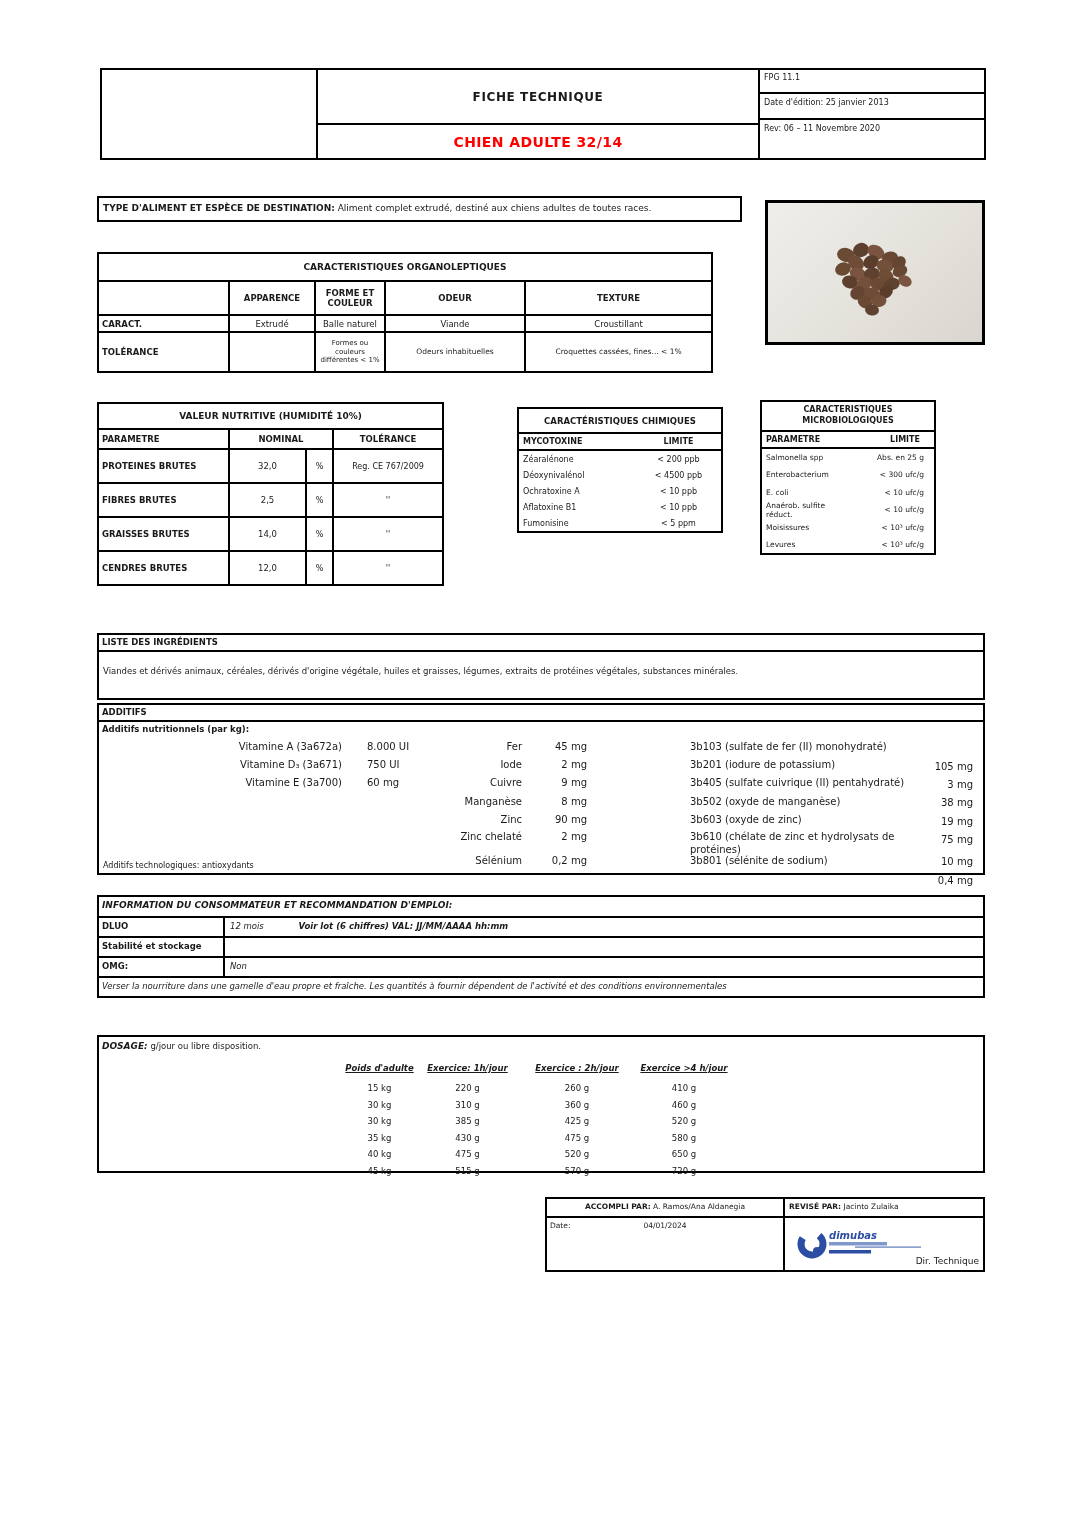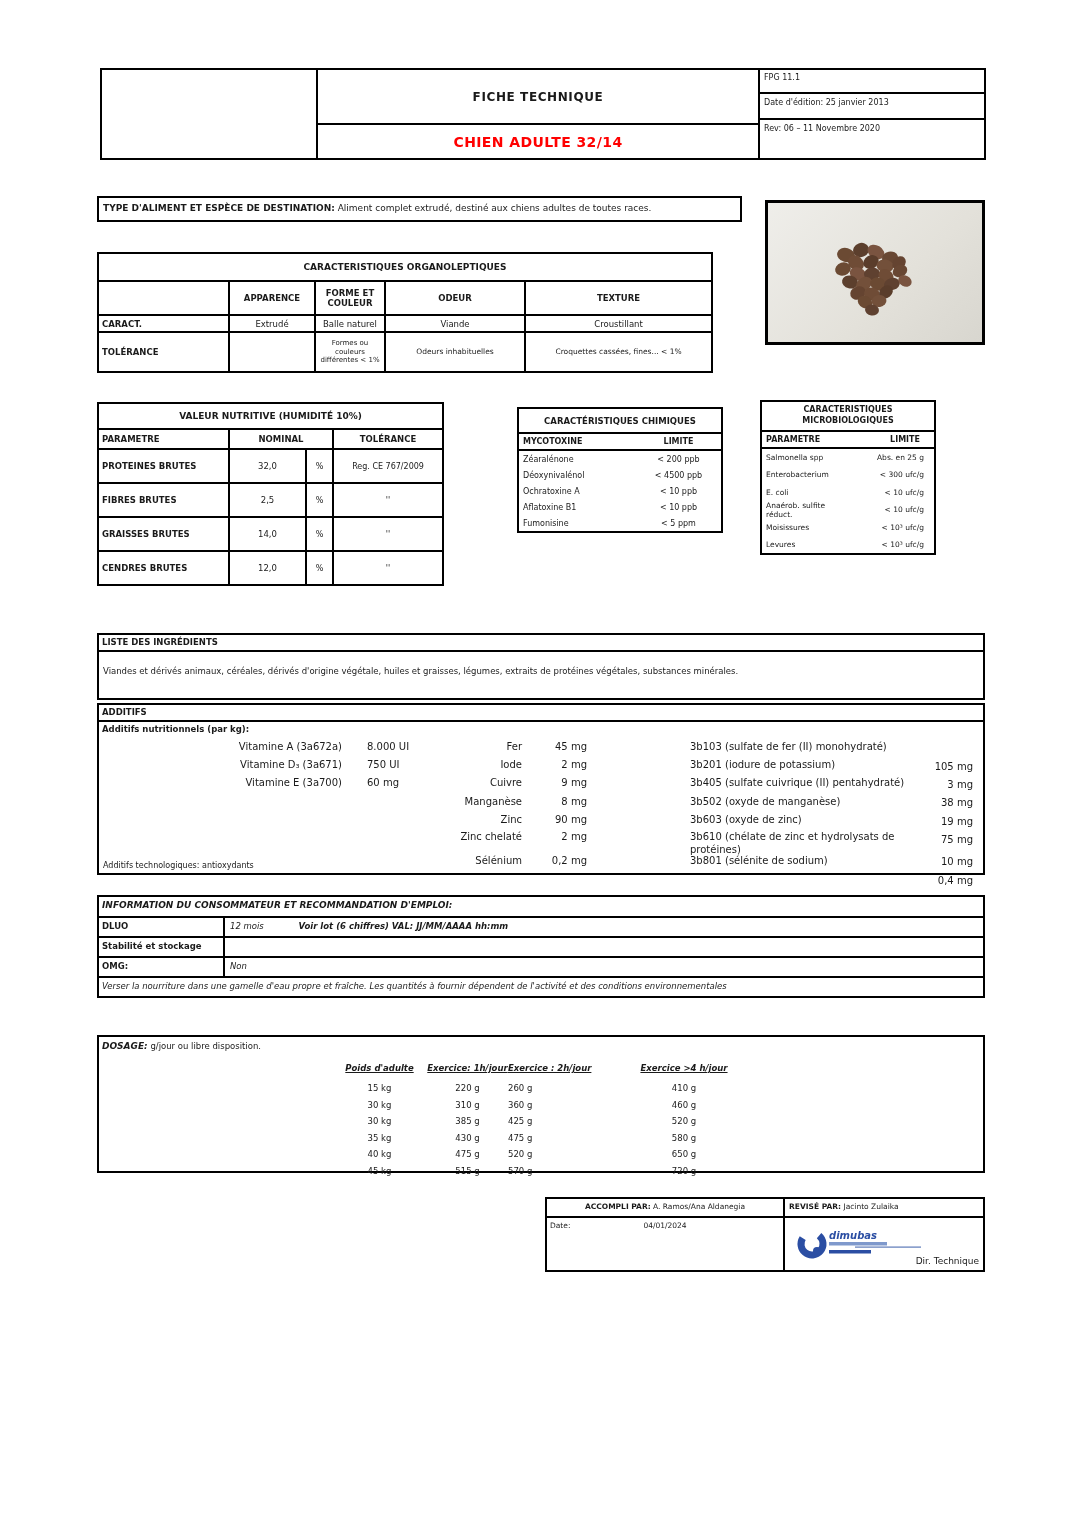--- a/index.html
+++ b/index.html
@@ -94,21 +94,21 @@
   .ci-val .sp { margin-left:32px; font-weight:bold; }
   .ci-note { flex:1; font-style:italic; font-size:8.5px; padding:3px 0 0 3px; }
 
   
   .dos-box { left:97px; top:1008px; width:888px; height:138px;margin-top:27px; }
   .dos-line { padding:4px 0 0 3px; font-size:8.5px; }
   .dos-line .lab { font-weight:bold; font-style:italic; font-size:9px; }
   .dos-head, .dos-row { position:absolute; left:0; width:100%; height:16px; }
   .dc1 { position:absolute; left:228px; width:105px; text-align:center; }
   .dc2 { position:absolute; left:316px; width:105px; text-align:center; }
-  .dc3 { position:absolute; left:409px; width:108px; }
+  .dc3 { position:absolute; left:424px; width:108px; text-align:center; }
   .dc4 { position:absolute; left:520px; width:130px; text-align:center; }
   .dos-head span { font-weight:bold; font-style:italic; font-size:8.5px; text-decoration:underline; }
   .dos-row span { font-size:8.5px; }
 
   
   .foot-box { left:545px; top:1197px; width:440px; height:75px; }
   .f-row1 { height:19px; border-bottom:2px solid #000; display:flex; font-size:7.5px; }
   .f-c1 { width:238px; border-right:2px solid #000; text-align:center; padding-top:3px; }
   .f-c2 { flex:1; padding:3px 0 0 4px; }
   .f-row2 { display:flex; height:52px; }

